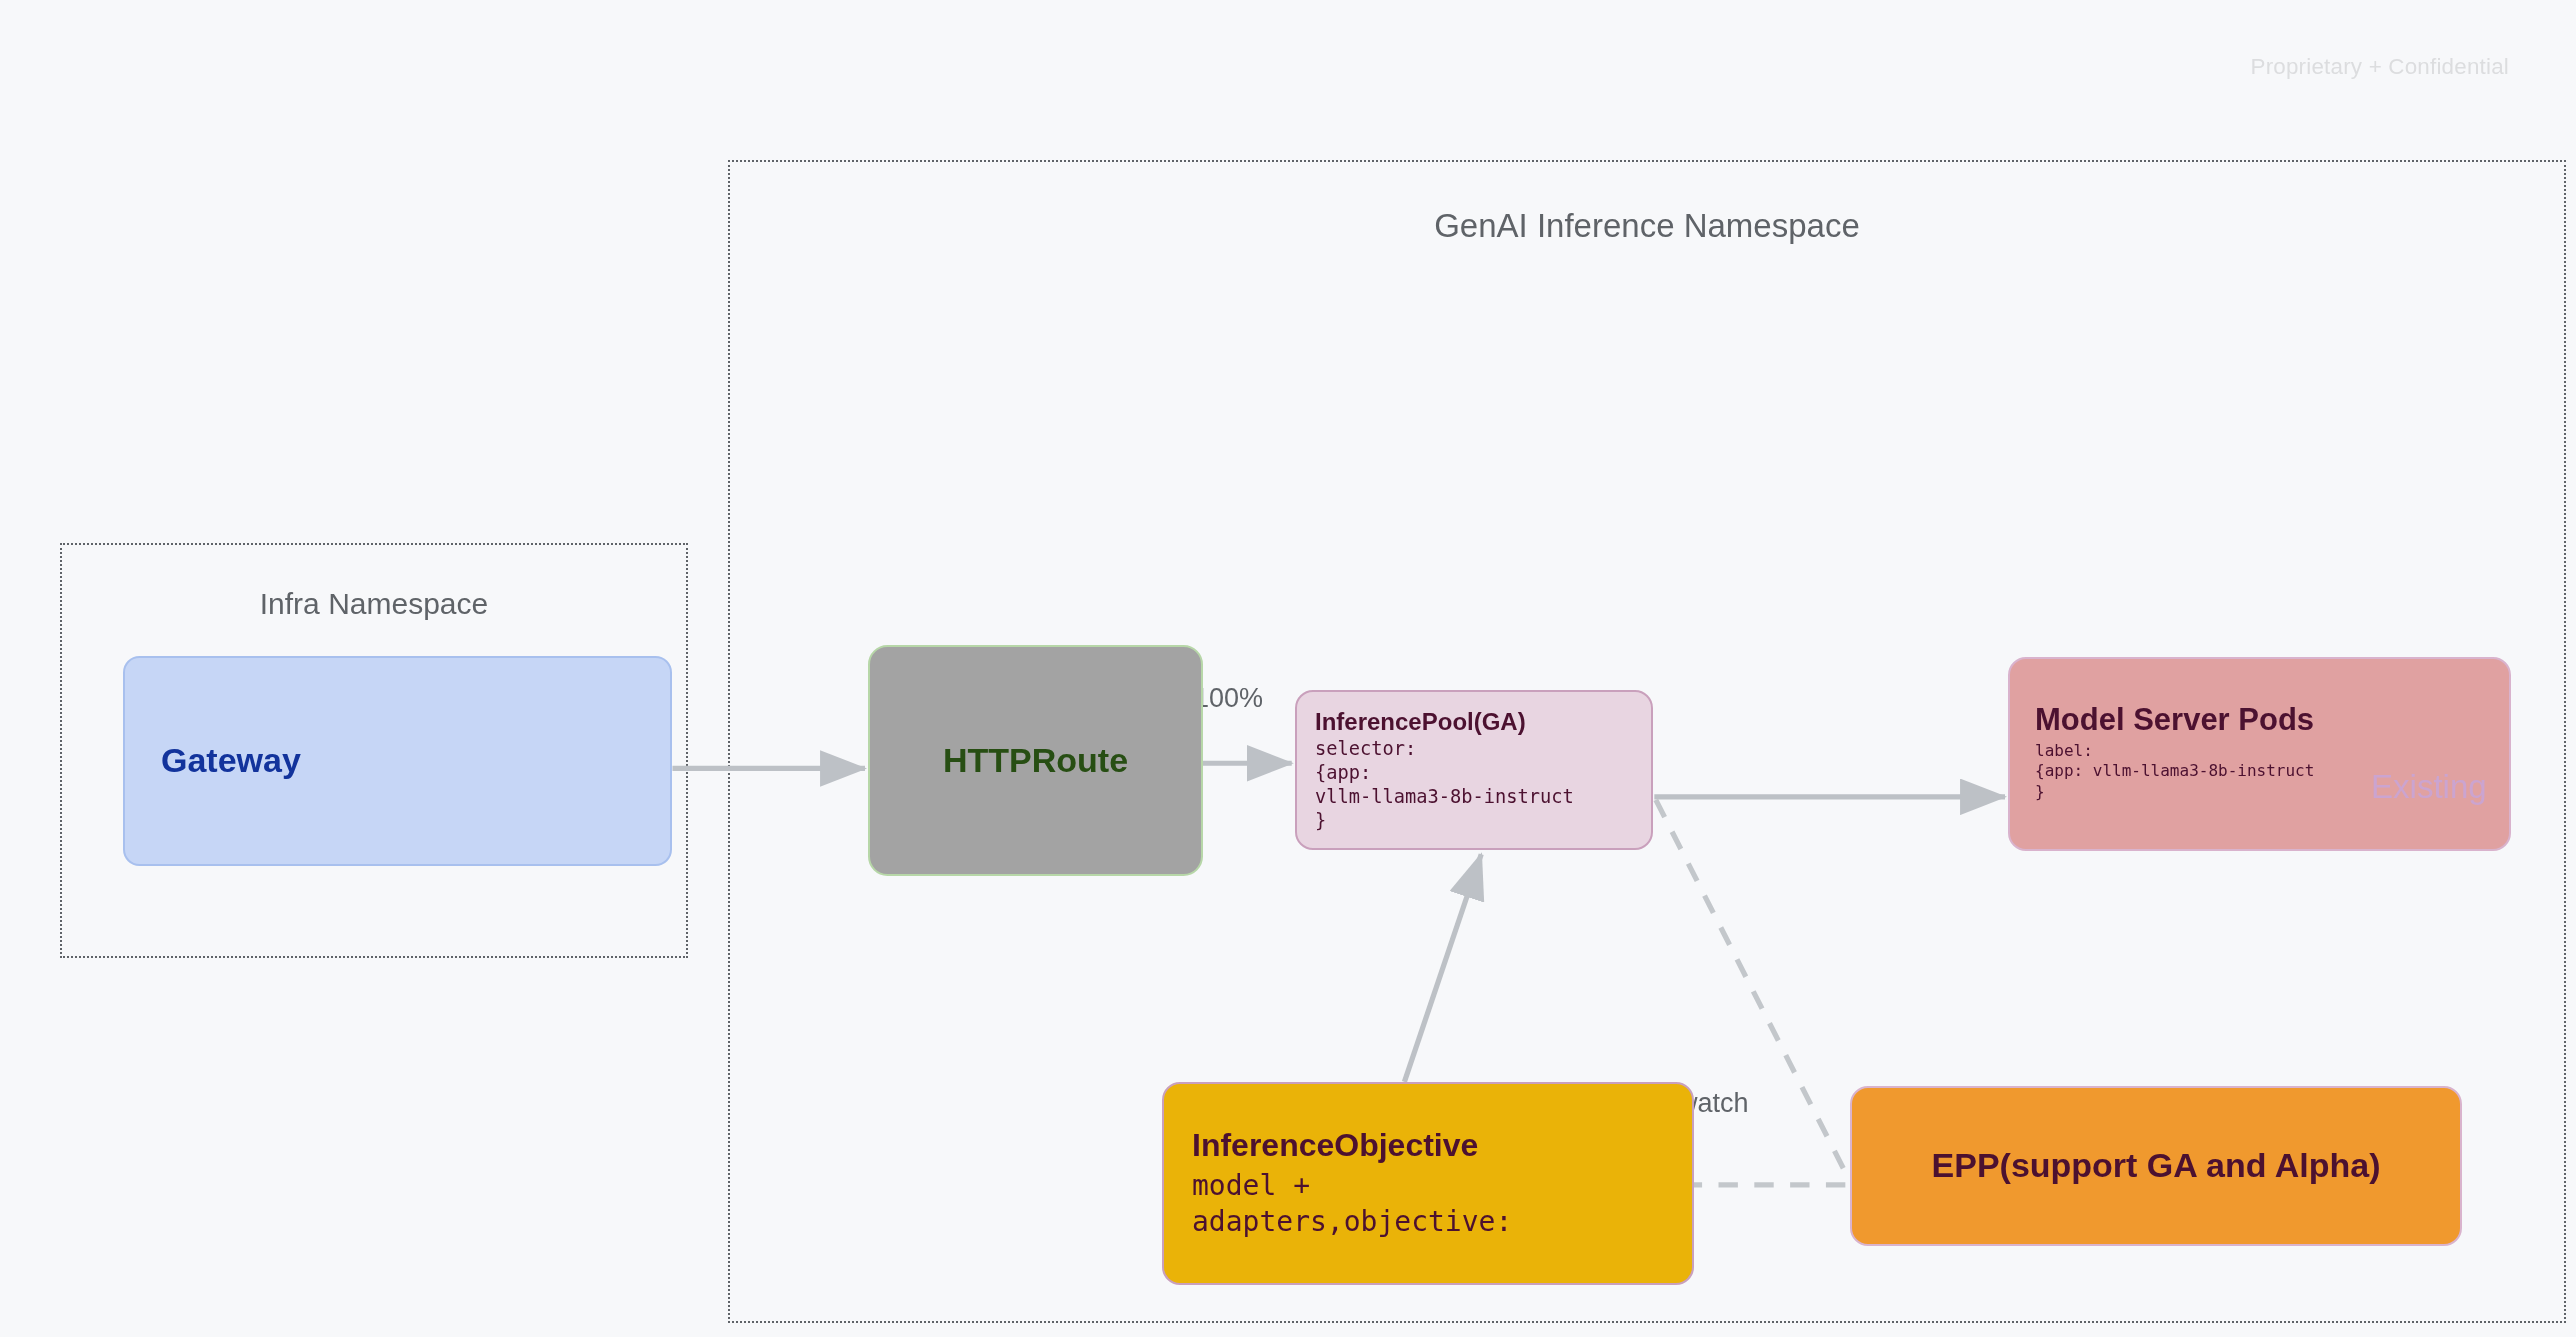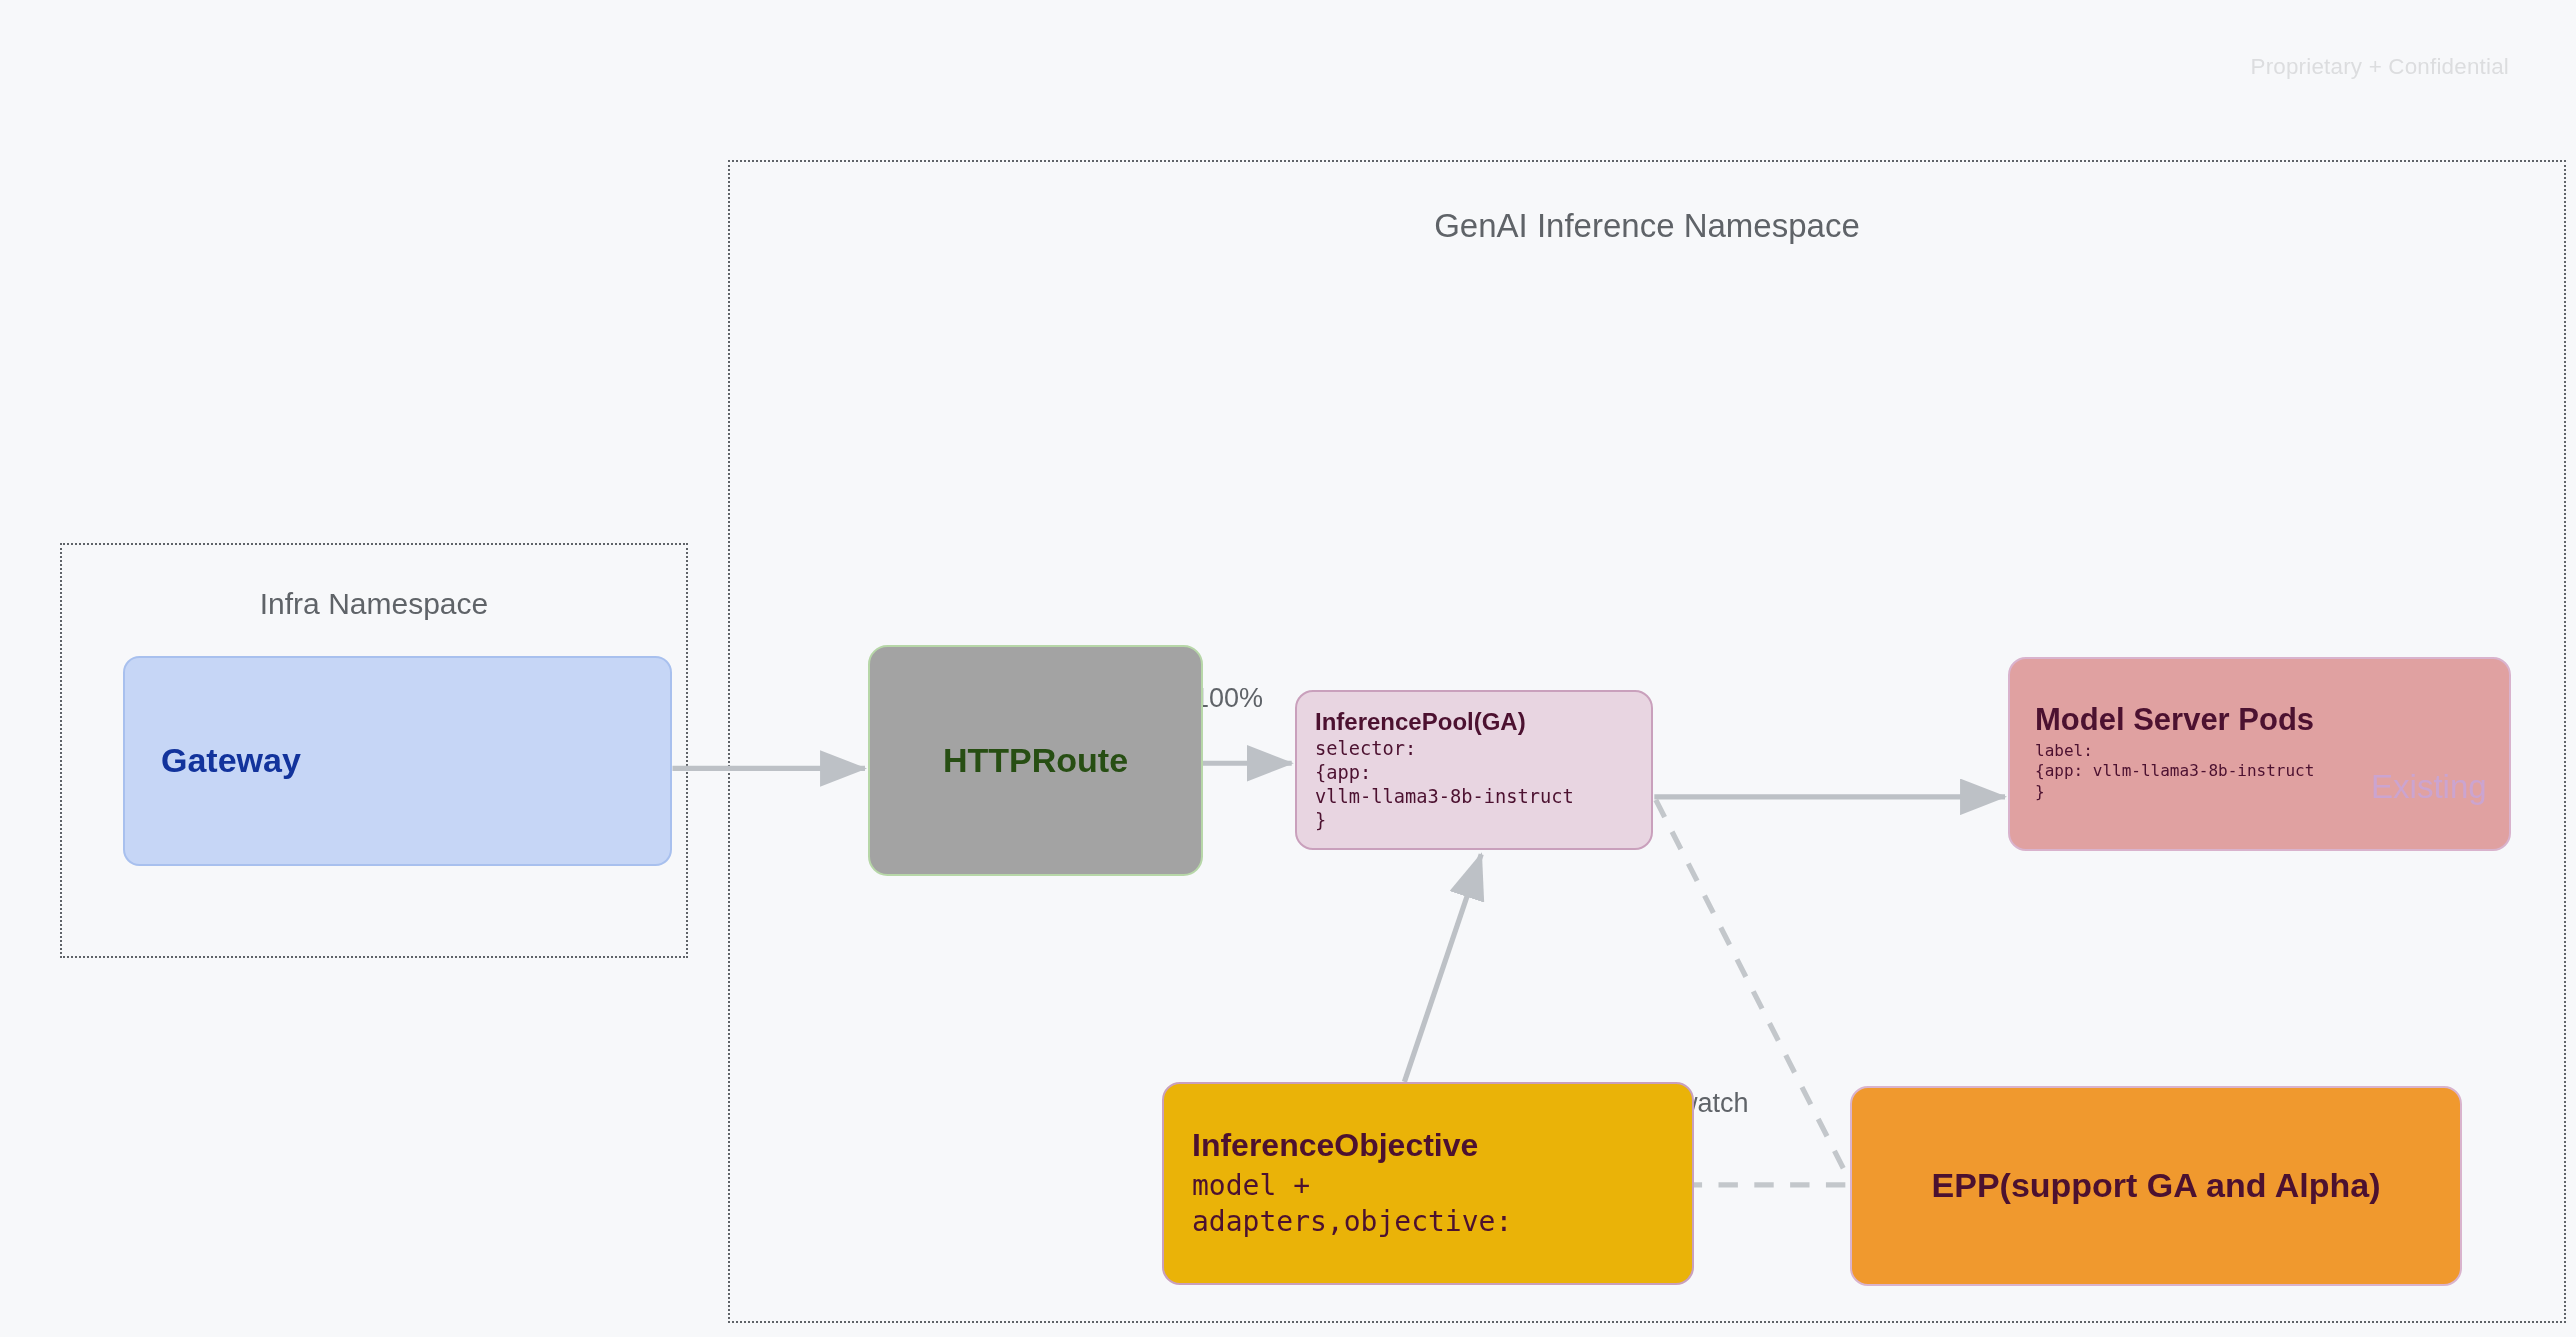--- a/index.html
+++ b/index.html
@@ -129,21 +129,21 @@
     background: #eab308;
     border: 2.2px solid #c9a0bc;
     padding: 0 28px;
     justify-content: center;
   }
   #inferenceobjective .title { color: #4c1130; font-size: 32px; margin-bottom: 4.5px; }
   #inferenceobjective .code  { color: #4c1130; font-size: 28px; }
 
   
   #epp {
-    left: 1850px; top: 1086px; width: 612px; height: 200px;
+    left: 1850px; top: 1086px; width: 612px; height: 160px;
     background: #f0992e;
     border: 2.2px solid #d9b3cd;
     align-items: center;
   }
   #epp .title { color: #4c1130; font-size: 34px; }
 
   
   #connectors {
     position: absolute;
     left: 0; top: 0;

